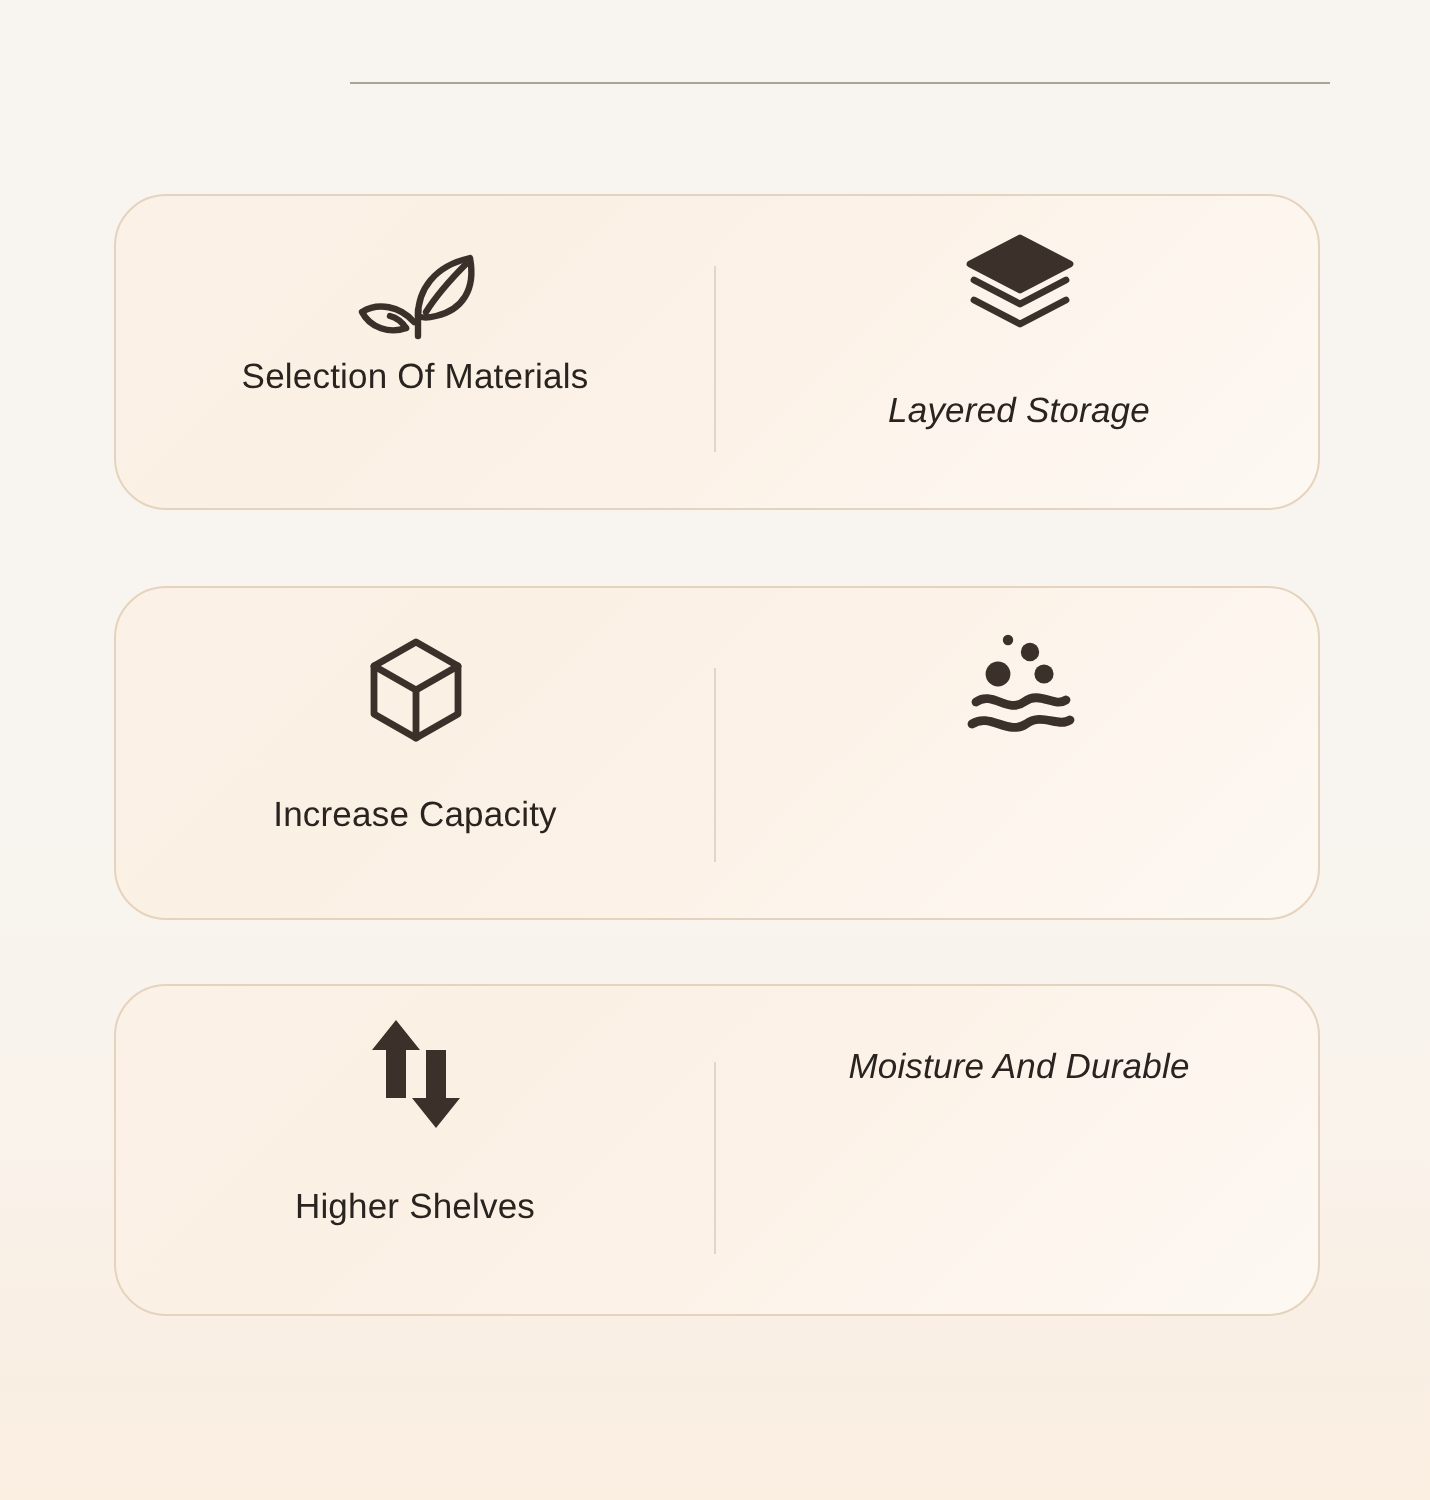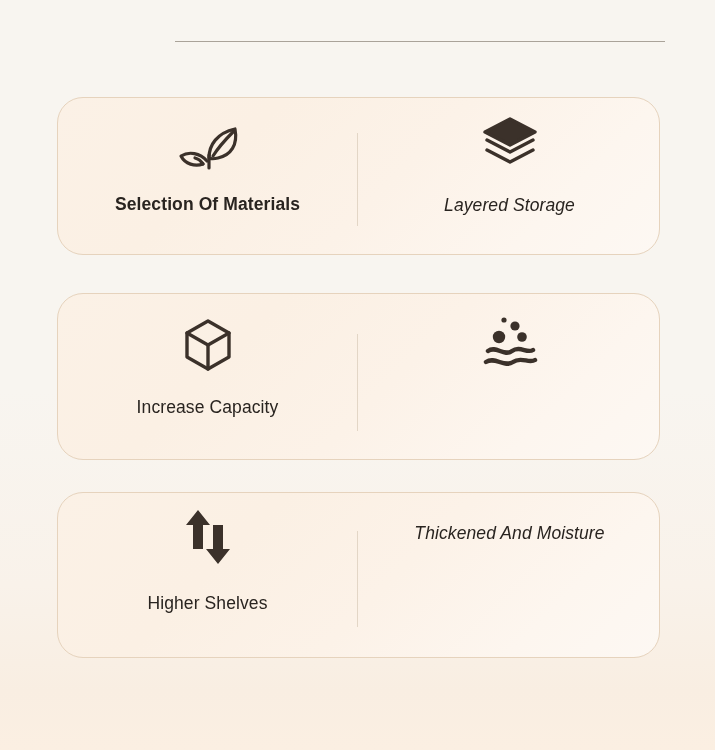--- a/index.html
+++ b/index.html
@@ -97,21 +97,21 @@
   .cell-label {
     color: #292420;
     font-size: 17.5px;
     line-height: 1;
     white-space: nowrap;
     letter-spacing: .1px;
   }
 
   
   #cell-1 .cell-icon  { margin-top: 20px; }
-  #cell-1 .cell-label { margin-top: 20px; font-weight: bold; }
+  #cell-1 .cell-label { margin-top: 4px; }
   #cell-2 .cell-icon  { margin-top: 14px; }
   #cell-2 .cell-label { margin-top: 27px; }
 
   #cell-3 .cell-icon  { margin-top: 22px; }
   #cell-3 .cell-label { margin-top: 25px; }
   #cell-4 .cell-icon  { margin-top: 17px; }
   #cell-4 .cell-label { margin-top: 31px; }
 
   #cell-5 .cell-icon  { margin-top: 15px; }
   #cell-5 .cell-label { margin-top: 29px; }
@@ -206,18 +206,18 @@
 
             <path d="M16 2 L28 17 L21 17 L21 41 L11 41 L11 17 L4 17 Z"></path>
 
             <path d="M36 56 L48 41 L41 41 L41 17 L31 17 L31 41 L24 41 Z"></path>
           </svg>
         </div>
         <div class="cell-label">Higher Shelves</div>
       </div>
 
       <div class="cell cell-right" id="cell-6">
-        <div class="cell-label">Thickened And Moisture</div>
+        <div class="cell-label">Moisture And Durable</div>
       </div>
     </div>
   </div>
 
 </div>
 
 </body></html>

